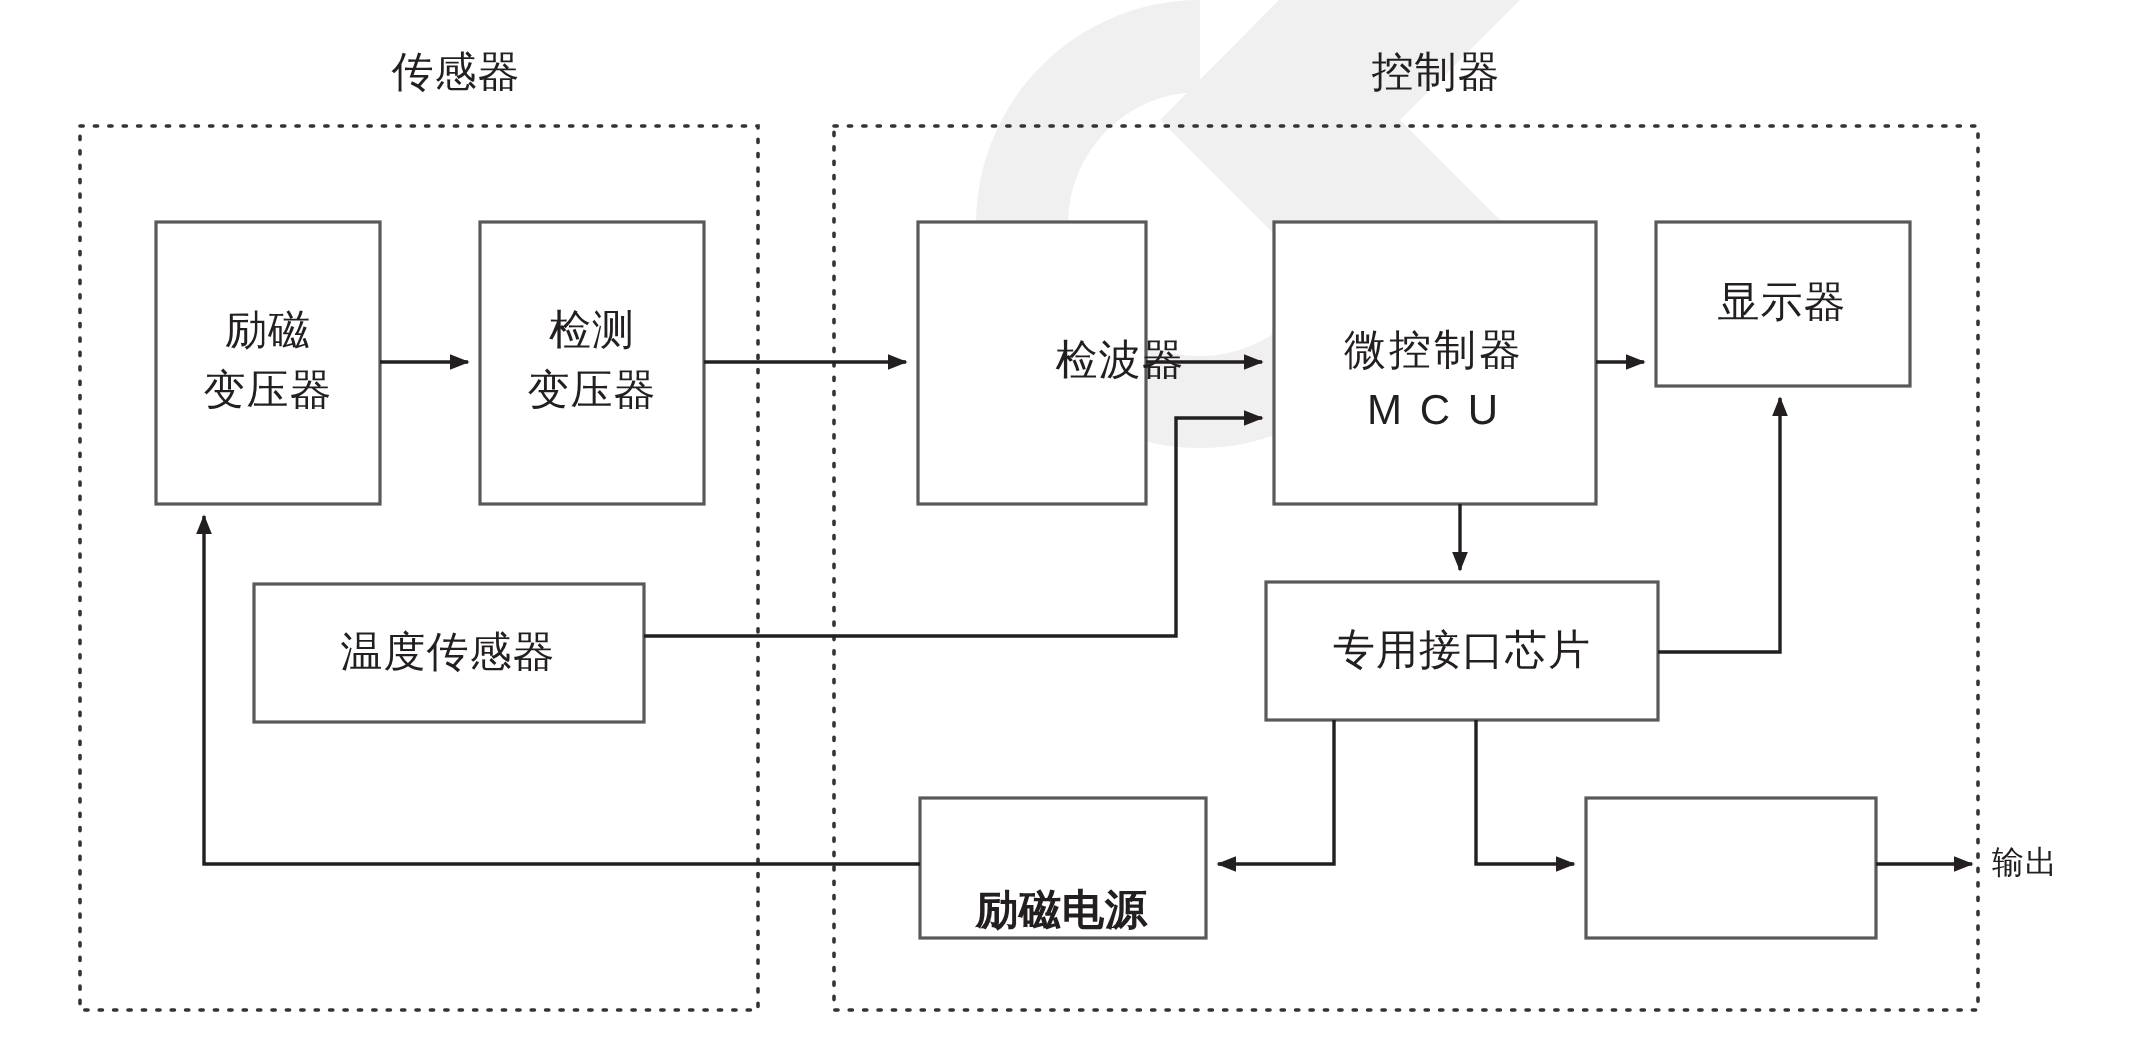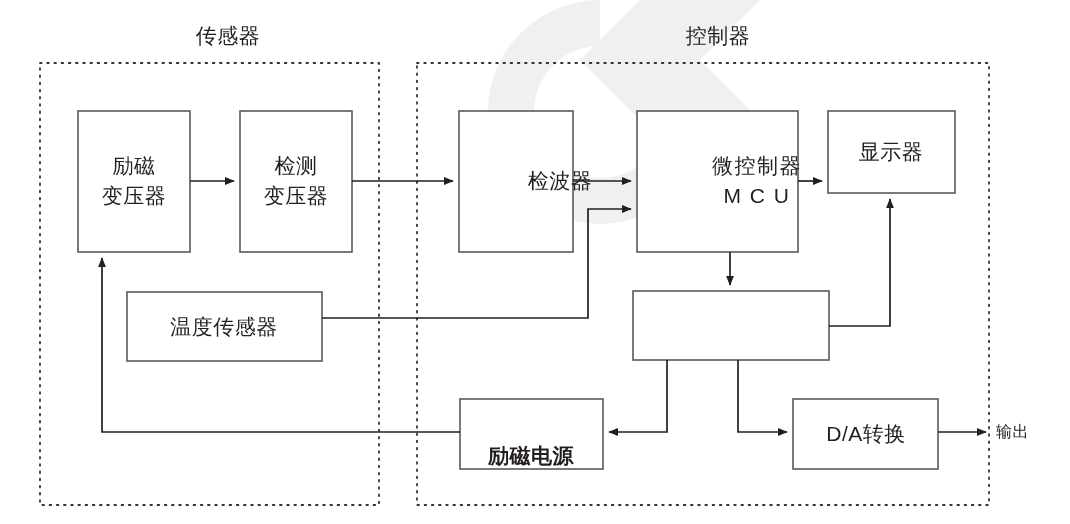--- a/index.html
+++ b/index.html
@@ -112,22 +112,22 @@
   </svg>
 
   <div class="group-title" style="left:228px; top:22px;">传感器</div>
   <div class="group-title" style="left:718px; top:22px;">控制器</div>
 
   <div class="node-label" style="left:134px; top:181px;">励磁
 变压器</div>
   <div class="node-label" style="left:296px; top:181px;">检测
 变压器</div>
   <div class="node-label" style="left:516px; top:181px;margin-left:44px;">检波器</div>
-  <div class="node-label" style="left:717px; top:181px; letter-spacing:1.5px;margin-left:40px;">微控制器
+  <div class="node-label" style="left:717px; top:191px; letter-spacing:1.5px;">微控制器
 M C U</div>
   <div class="node-label" style="left:891px; top:152px;">显示器</div>
   <div class="node-label" style="left:224px; top:327px;text-align:right;">温度传感器</div>
+  <div class="node-label" style="left:731px; top:326px;">专用接口芯片</div>
   <div class="node-label" style="left:531px; top:456px;font-weight:bold;">励磁电源</div>
-  <div class="node-label" style="left:866px; top:434px;">D/A转换</div>
 
   <div class="edge-label" style="left:996px; top:432px;">输出</div>
 
 </div>
 
 </body></html>

